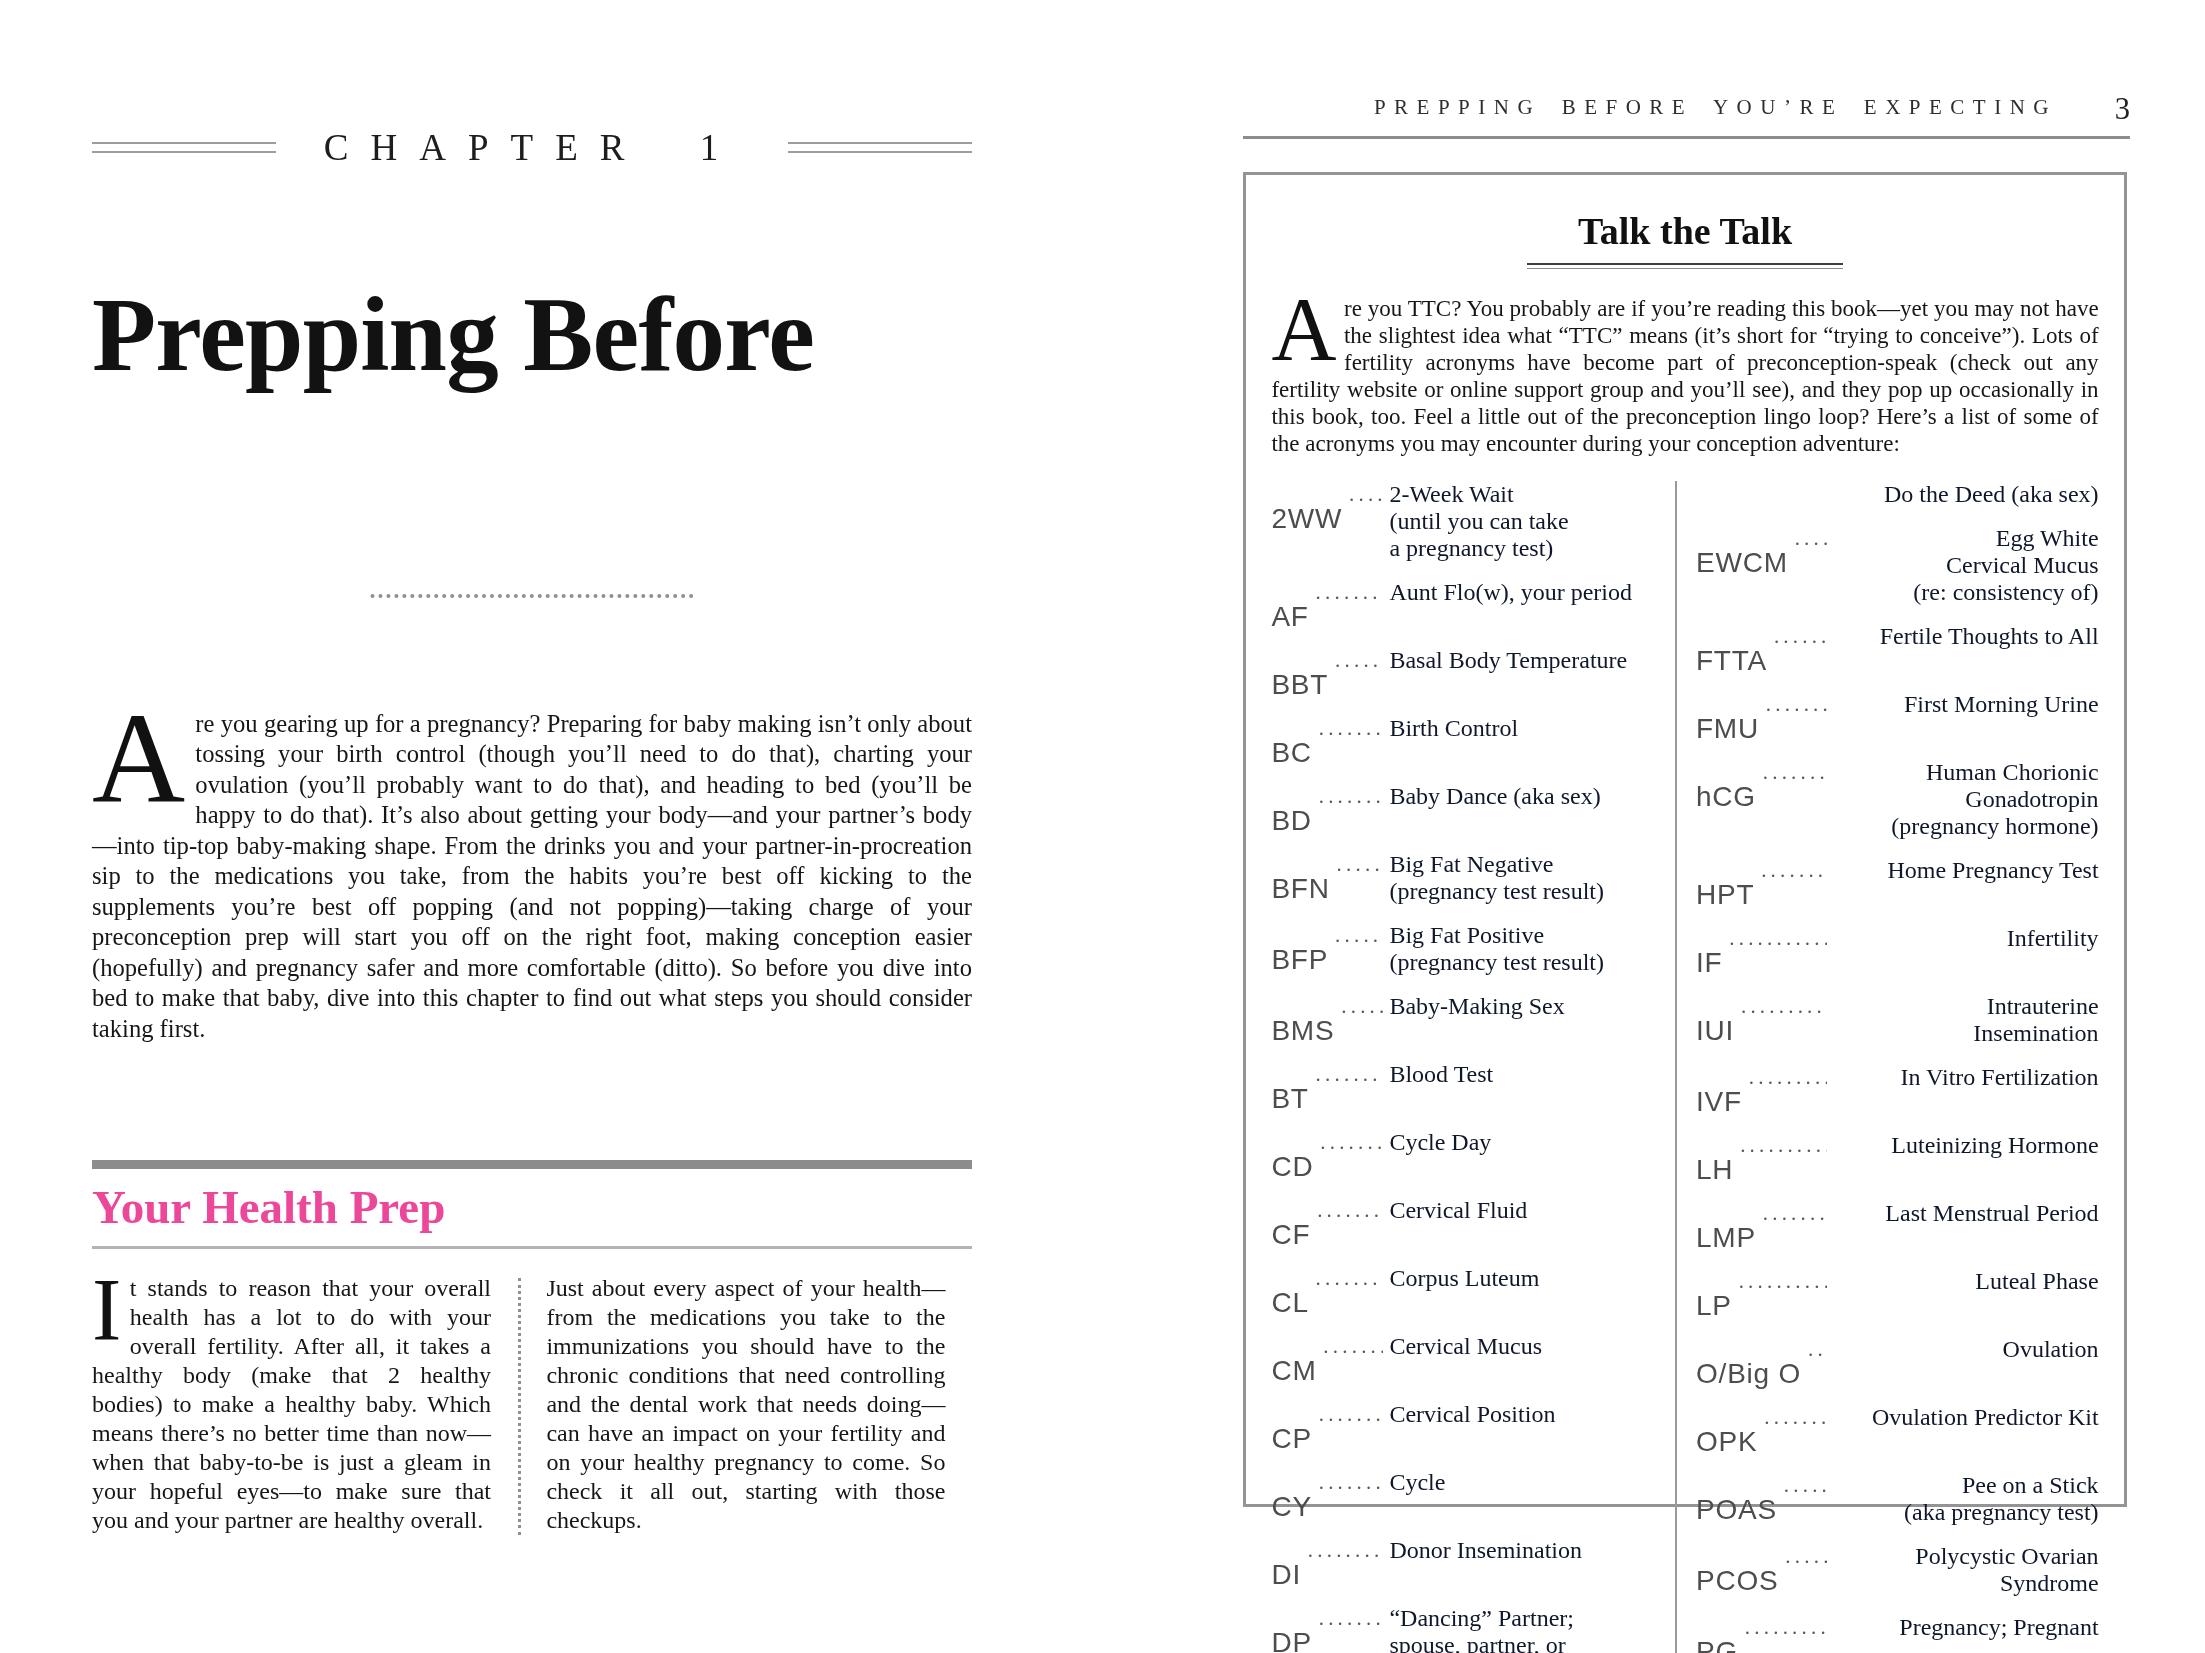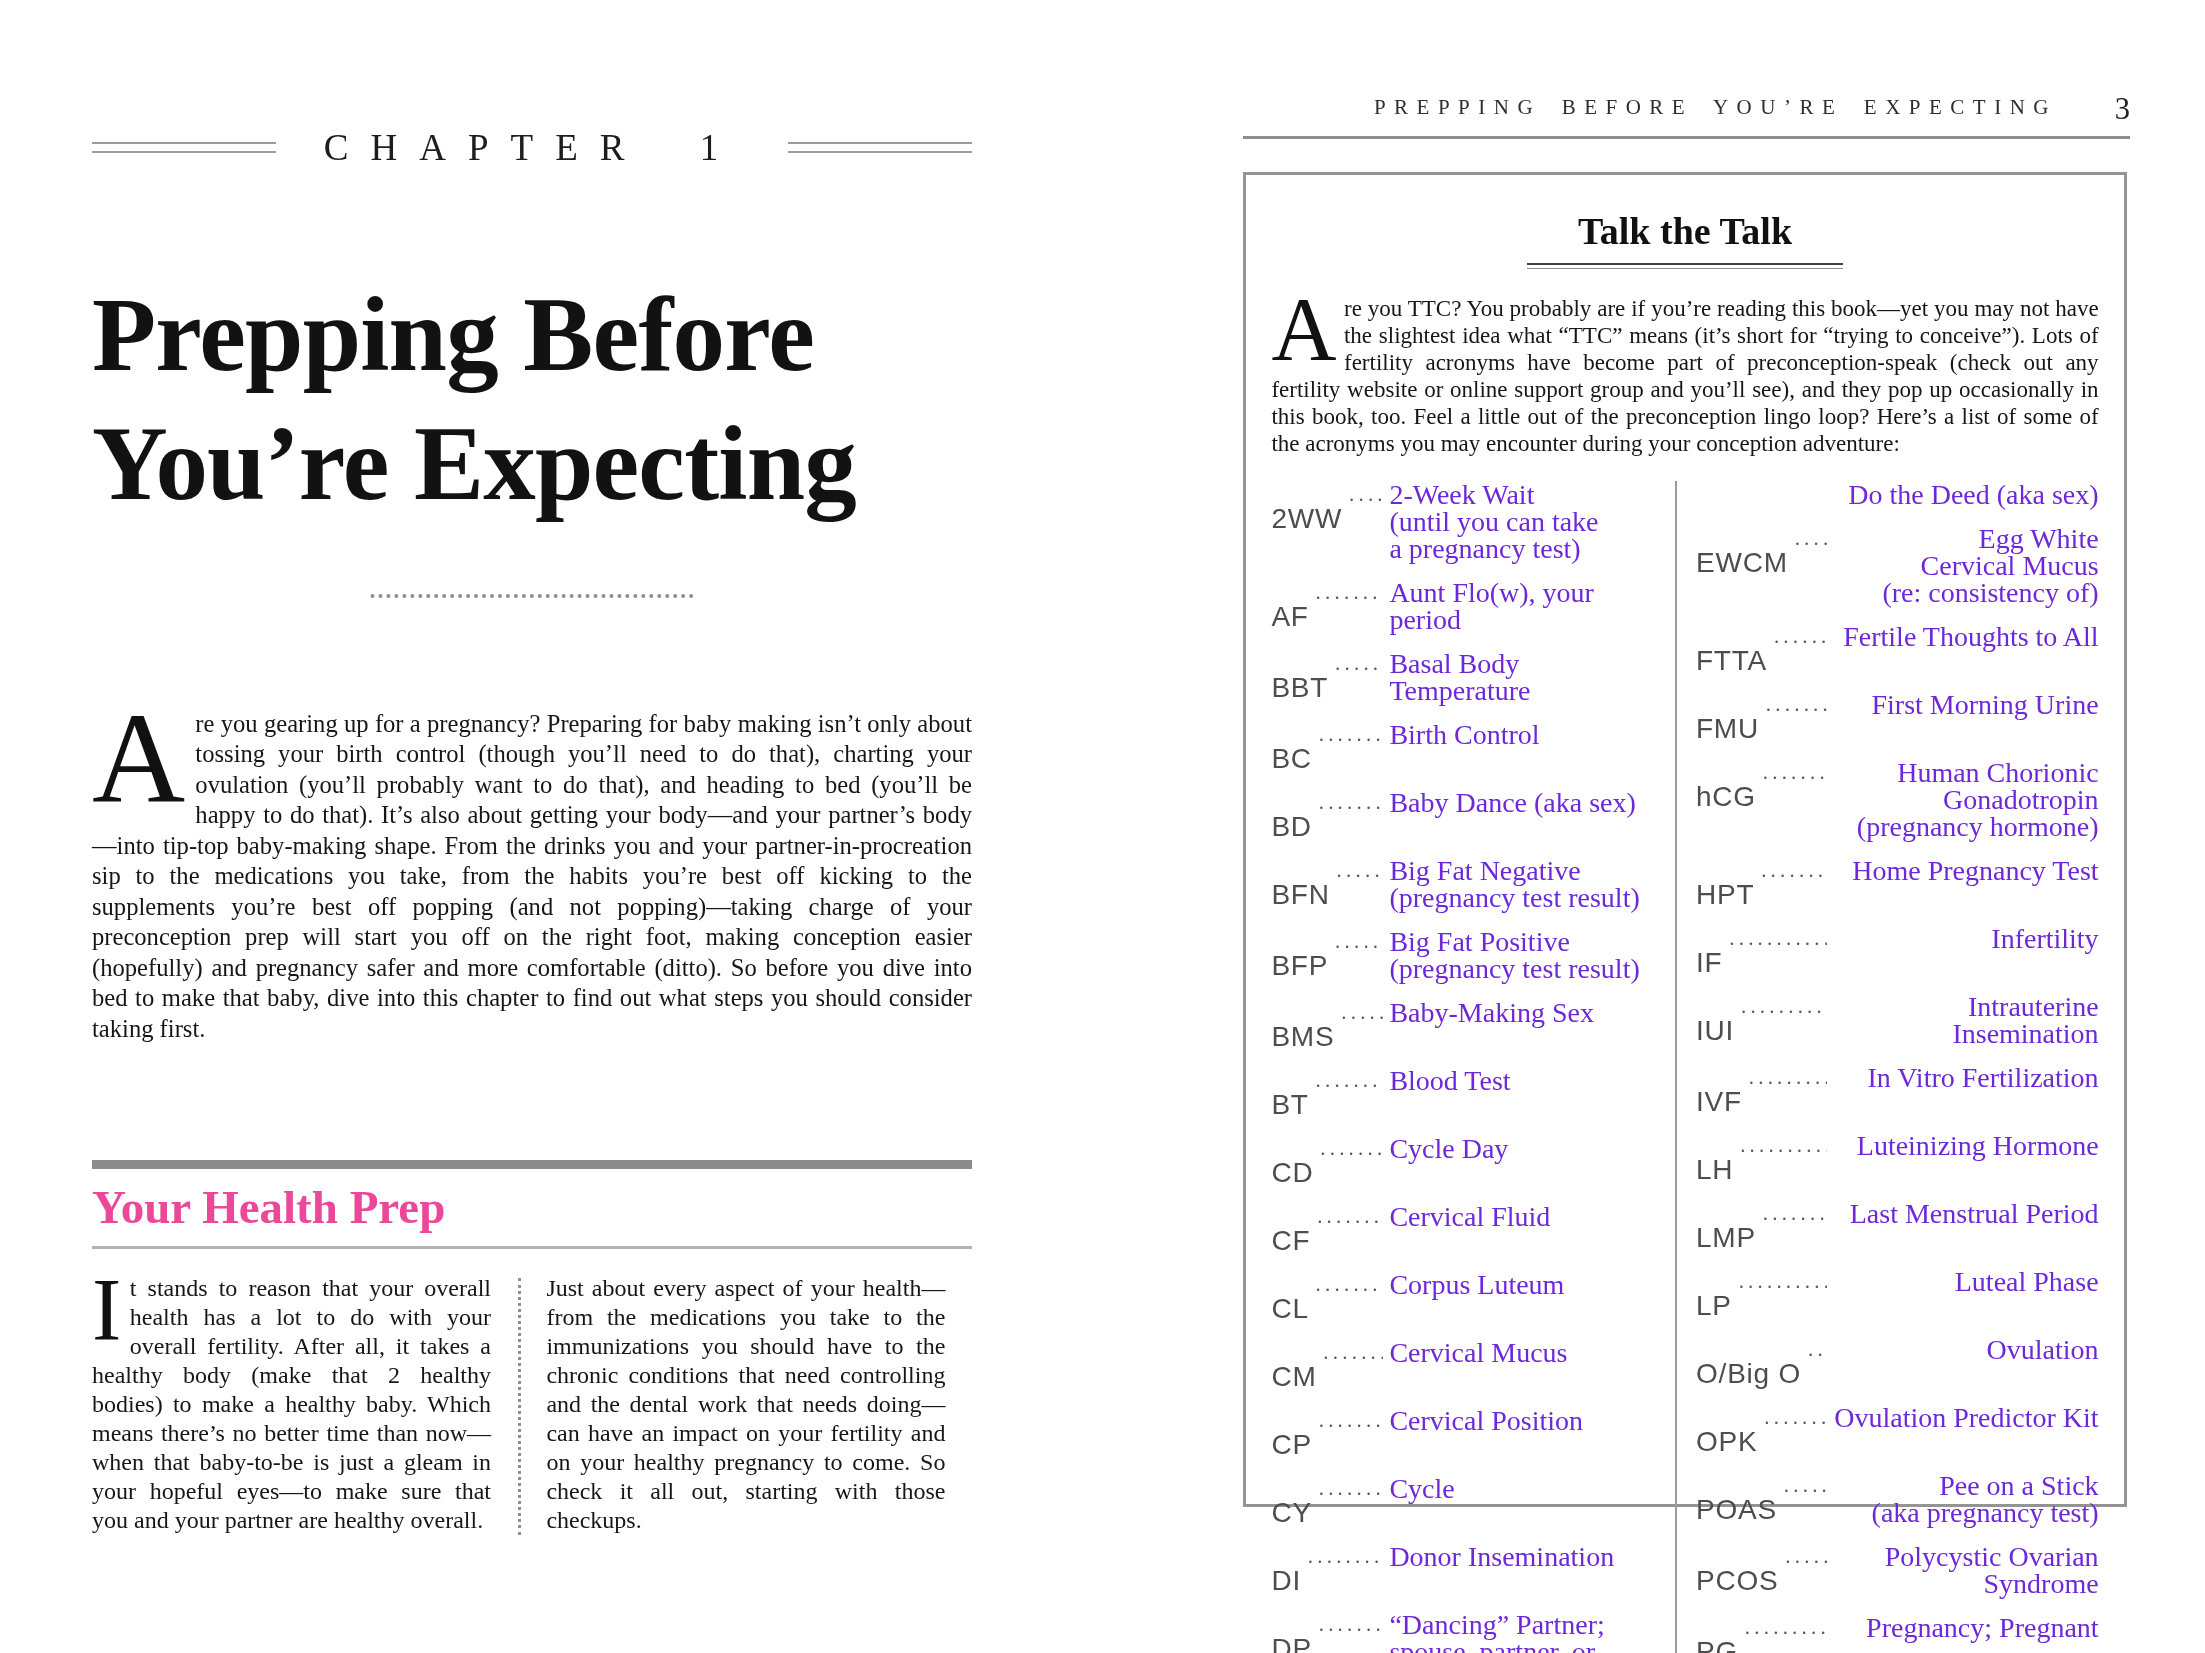--- a/index.html
+++ b/index.html
@@ -50,38 +50,37 @@
   .acro-list{margin-top:24px;display:flex;align-items:stretch;}
   .acol{width:383px;}
   .acol.right{flex:1;text-align:right;}
   .vline{width:2.5px;background:#9a9a9a;margin:0 18.7px 0 20.4px;}
   .entry{display:flex;align-items:flex-start;margin-bottom:17px;}
   .entry.cont{justify-content:flex-end;}
   .acro{font-family:"Liberation Sans",sans-serif;font-weight:normal;font-size:28px;line-height:27px;
         color:#4d4d4d;letter-spacing:0.8px;white-space:nowrap;margin-top:24px;}
   .dots{flex:1;overflow:hidden;white-space:nowrap;color:#5a5a5a;font-size:21px;line-height:27px;
         letter-spacing:4.2px;margin:0 6.8px 0 6.8px;}
-  .def{flex:none;width:265px;font-size:28px;line-height:27px;color:#6d28d9;}
+  .def{flex:none;width:265px;font-size:24px;line-height:27px;color:#0f172a;}
 </style>
 </head>
 <body>
 
 <div class="page">
 
   <div class="left-page">
 
     <div class="chapter-row">
       <div class="chapter-rule"></div>
       <div class="chapter-label">CHAPTER 1</div>
       <div class="chapter-rule"></div>
     </div>
 
     <div class="book-title">
       <div>Prepping Before</div>
-      <div>You’re Expecting</div>
     </div>
 
     <div class="dot-divider"></div>
 
     <p class="intro"><span class="dropcap-3">A</span><span>re you gearing up for a pregnancy? Preparing for baby making isn’t only about tossing your birth control (though you’ll need to do that), charting your ovulation (you’ll probably want to do that), and heading to bed (you’ll be happy to do that). It’s also about getting your body—and your partner’s body—into tip-top baby-making shape. From the drinks you and your partner-in-procreation sip to the medications you take, from the habits you’re best off kicking to the supplements you’re best off popping (and not popping)—taking charge of your preconception prep will start you off on the right foot, making conception easier (hopefully) and pregnancy safer and more comfortable (ditto). So before you dive into bed to make that baby, dive into this chapter to find out what steps you should consider taking first.</span></p>
 
     <div class="health">
       <div class="rule-thick"></div>
       <h2>Your Health Prep</h2>
       <div class="rule-thin"></div>

